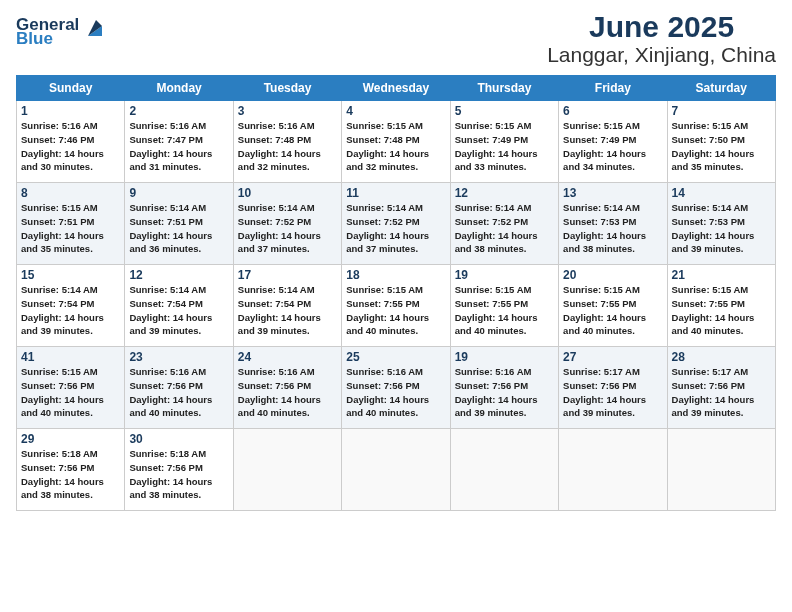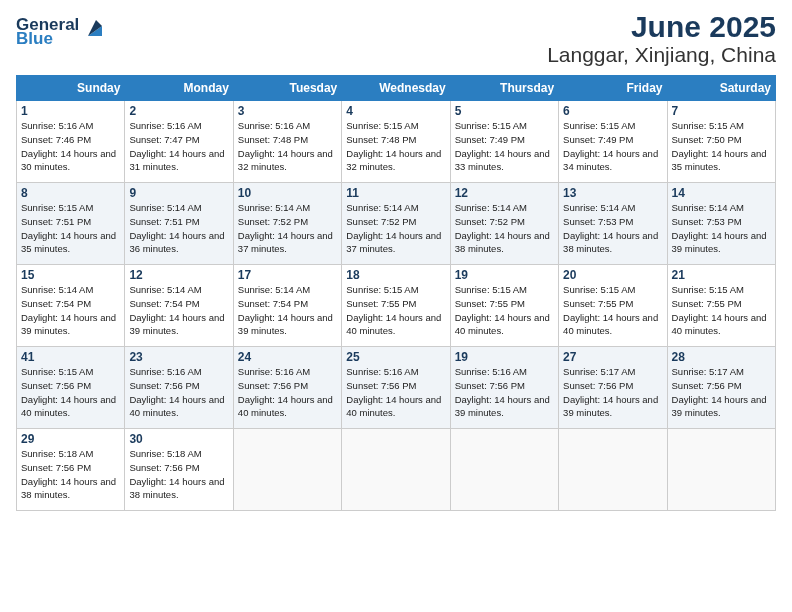--- a/index.html
+++ b/index.html
@@ -29,21 +29,21 @@
     }
     .logo-text {
       display: flex;
       align-items: center;
       font-size: 18px;
       font-weight: bold;
       color: #1a3a5c;
       line-height: 1.1;
     }
     .title-block {
-      text-align: right;
+      text-align: center;
     }
     .calendar-title {
       font-size: 30px;
       font-weight: bold;
       color: #1a3a5c;
       line-height: 1.1;
     }
     .calendar-subtitle {
       font-size: 21px;
       color: #333;
@@ -52,21 +52,21 @@
       width: 100%;
       border-collapse: collapse;
       table-layout: fixed;
     }
     th {
       background: #2b7ec1;
       color: #fff;
       font-size: 12px;
       font-weight: bold;
       padding: 5px 4px;
-      text-align: right;
+      text-align: center;
       border: 1px solid #2b7ec1;
     }
     td {
       border: 1px solid #ccc;
       vertical-align: top;
       padding: 3px 4px;
       height: 82px;
       background: #fff;
     }
     tr:nth-child(even) td {
@@ -76,20 +76,21 @@
       font-size: 12px;
       font-weight: bold;
       color: #1a3a5c;
       display: block;
       margin-bottom: 1px;
     }
     .day-info {
       font-size: 9.5px;
       color: #222;
       line-height: 1.35;
+      font-weight: bold;
     }
     td.empty {
       background: #f9f9f9;
     }
   </style>
 </head>
 <body>
 
 <div class="page">
   <div class="header">

